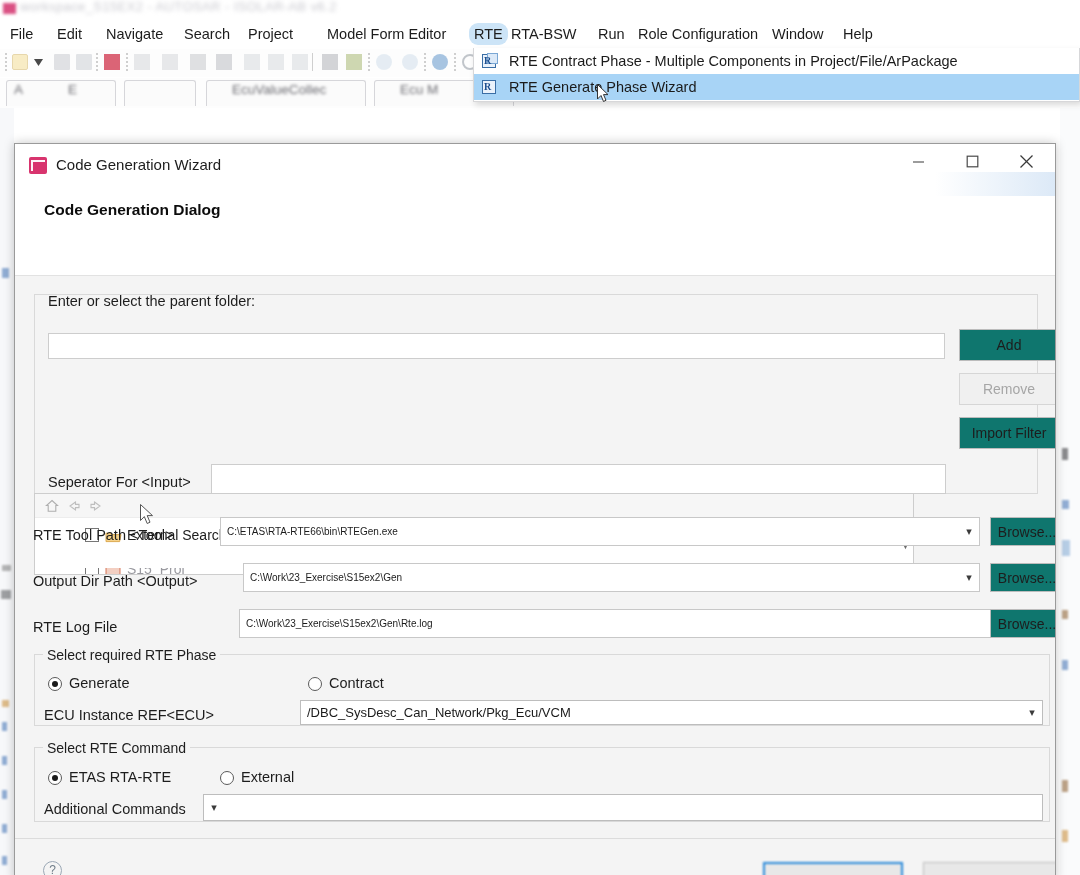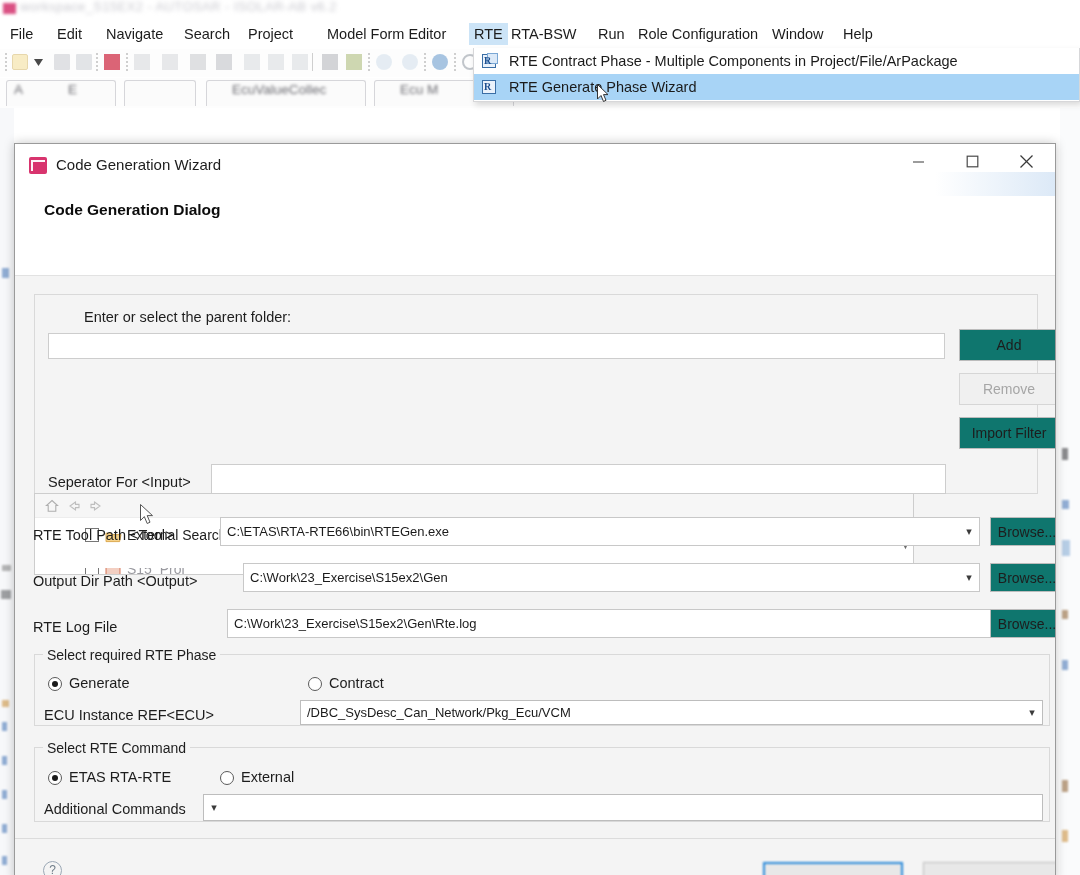--- a/index.html
+++ b/index.html
@@ -184,21 +184,21 @@
     position: absolute; background: #ffffff; border: 1px solid #cdcdcd;
     font-size: 13.5px; color: #1b1b1b; padding: 0 5px;
     display: flex; align-items: center; overflow: hidden; white-space: nowrap;
   }
 
   .combo {
     position: absolute; background: #ffffff; border: 1px solid #c8c8c8;
     display: flex; align-items: center; overflow: hidden;
   }
   .combo .cval {
-    flex: 1; font-size: 13px; color: #1b1b1b; padding-left: 6px;
+    flex: 1; font-size: 10px; color: #1b1b1b; padding-left: 6px;
     white-space: nowrap; overflow: hidden;
   }
   .combo .carrow {
     width: 20px; height: 100%; display: flex; align-items: center;
     justify-content: center; color: #3b3b3b; font-size: 11px;
   }
 
   .btn {
     position: absolute; background: #0f766e; border: 1px solid #bcbcbc;
     font-size: 14px; color: #1d1d1d;
@@ -302,21 +302,21 @@
     <div class="blur-title">workspace_S15EX2 - AUTOSAR - ISOLAR-AB v6.2</div>
   </div>
 
   <div id="menubar">
     <div class="menu-item" style="left:5px;">File</div>
     <div class="menu-item" style="left:52px;">Edit</div>
     <div class="menu-item" style="left:101px;">Navigate</div>
     <div class="menu-item" style="left:179px;">Search</div>
     <div class="menu-item" style="left:243px;">Project</div>
     <div class="menu-item" style="left:322px;">Model Form Editor</div>
-    <div class="menu-item active" style="left:469px;">RTE</div>
+    <div class="menu-item active" style="left:469px;border-radius:9px;">RTE</div>
     <div class="menu-item" style="left:506px;">RTA-BSW</div>
     <div class="menu-item" style="left:593px;">Run</div>
     <div class="menu-item" style="left:633px;">Role Configuration</div>
     <div class="menu-item" style="left:767px;">Window</div>
     <div class="menu-item" style="left:838px;">Help</div>
   </div>
 
   <div id="toolbar">
     <div class="tb-dots" style="left:5px;"></div>
     <div class="tb-icon" style="left:12px;background:#f3d77a;border:1px solid #c9a33e;border-radius:2px;"></div>
@@ -428,21 +428,21 @@
   </div>
 
   <div id="dlg-header-sheen"></div>
   <div id="dlg-heading">Code Generation Dialog</div>
   <div id="dlg-header-divider"></div>
 
   <div id="dlg-body">
 
     <div class="group" style="left:19px; top:18px; width:1004px; height:200px;"></div>
 
-    <div class="lbl" style="left:33px; top:33px;margin-left:36px;">Enter or select the parent folder:</div>
+    <div class="lbl" style="left:33px; top:17px;">Enter or select the parent folder:</div>
 
     <div class="txtbox" style="left:33px; top:57px; width:897px; height:26px;" title=""></div>
 
     <div class="btn" style="left:944px; top:53px; width:100px; height:32px;">Add</div>
     <div class="btn disabled" style="left:944px; top:97px; width:100px; height:32px;">Remove</div>
     <div class="btn" style="left:944px; top:141px; width:100px; height:32px;">Import Filter</div>
 
     <div id="tree-widget">
       <div id="tree-toolbar">
         <svg class="tree-tb-icon" style="left:10px;" viewBox="0 0 14 14">
@@ -499,21 +499,21 @@
     <div class="btn" style="left:975px; top:241px; width:74px; height:29px;">Browse...</div>
 
     <div class="lbl" style="left:18px; top:297px;">Output Dir Path &lt;Output&gt;</div>
     <div class="combo" style="left:228px; top:287px; width:737px; height:29px;">
       <span class="cval">C:\Work\23_Exercise\S15ex2\Gen</span>
       <span class="carrow">▾</span>
     </div>
     <div class="btn" style="left:975px; top:287px; width:74px; height:29px;">Browse...</div>
 
     <div class="lbl" style="left:18px; top:343px;">RTE Log File</div>
-    <div class="combo" style="left:212px; top:333px; width:819px; height:29px;">
+    <div class="combo" style="left:224px; top:333px; width:819px; height:29px;">
       <span class="cval">C:\Work\23_Exercise\S15ex2\Gen\Rte.log</span>
       <span class="carrow">▾</span>
     </div>
     <div class="btn" style="left:975px; top:333px; width:74px; height:29px;">Browse...</div>
 
     <div class="group" style="left:19px; top:378px; width:1016px; height:72px;"></div>
     <div class="group-legend" style="left:28px; top:371px;">Select required RTE Phase</div>
 
     <div class="radio checked" style="left:33px; top:401px;"></div>
     <div class="lbl" style="left:54px; top:399px;">Generate</div>

